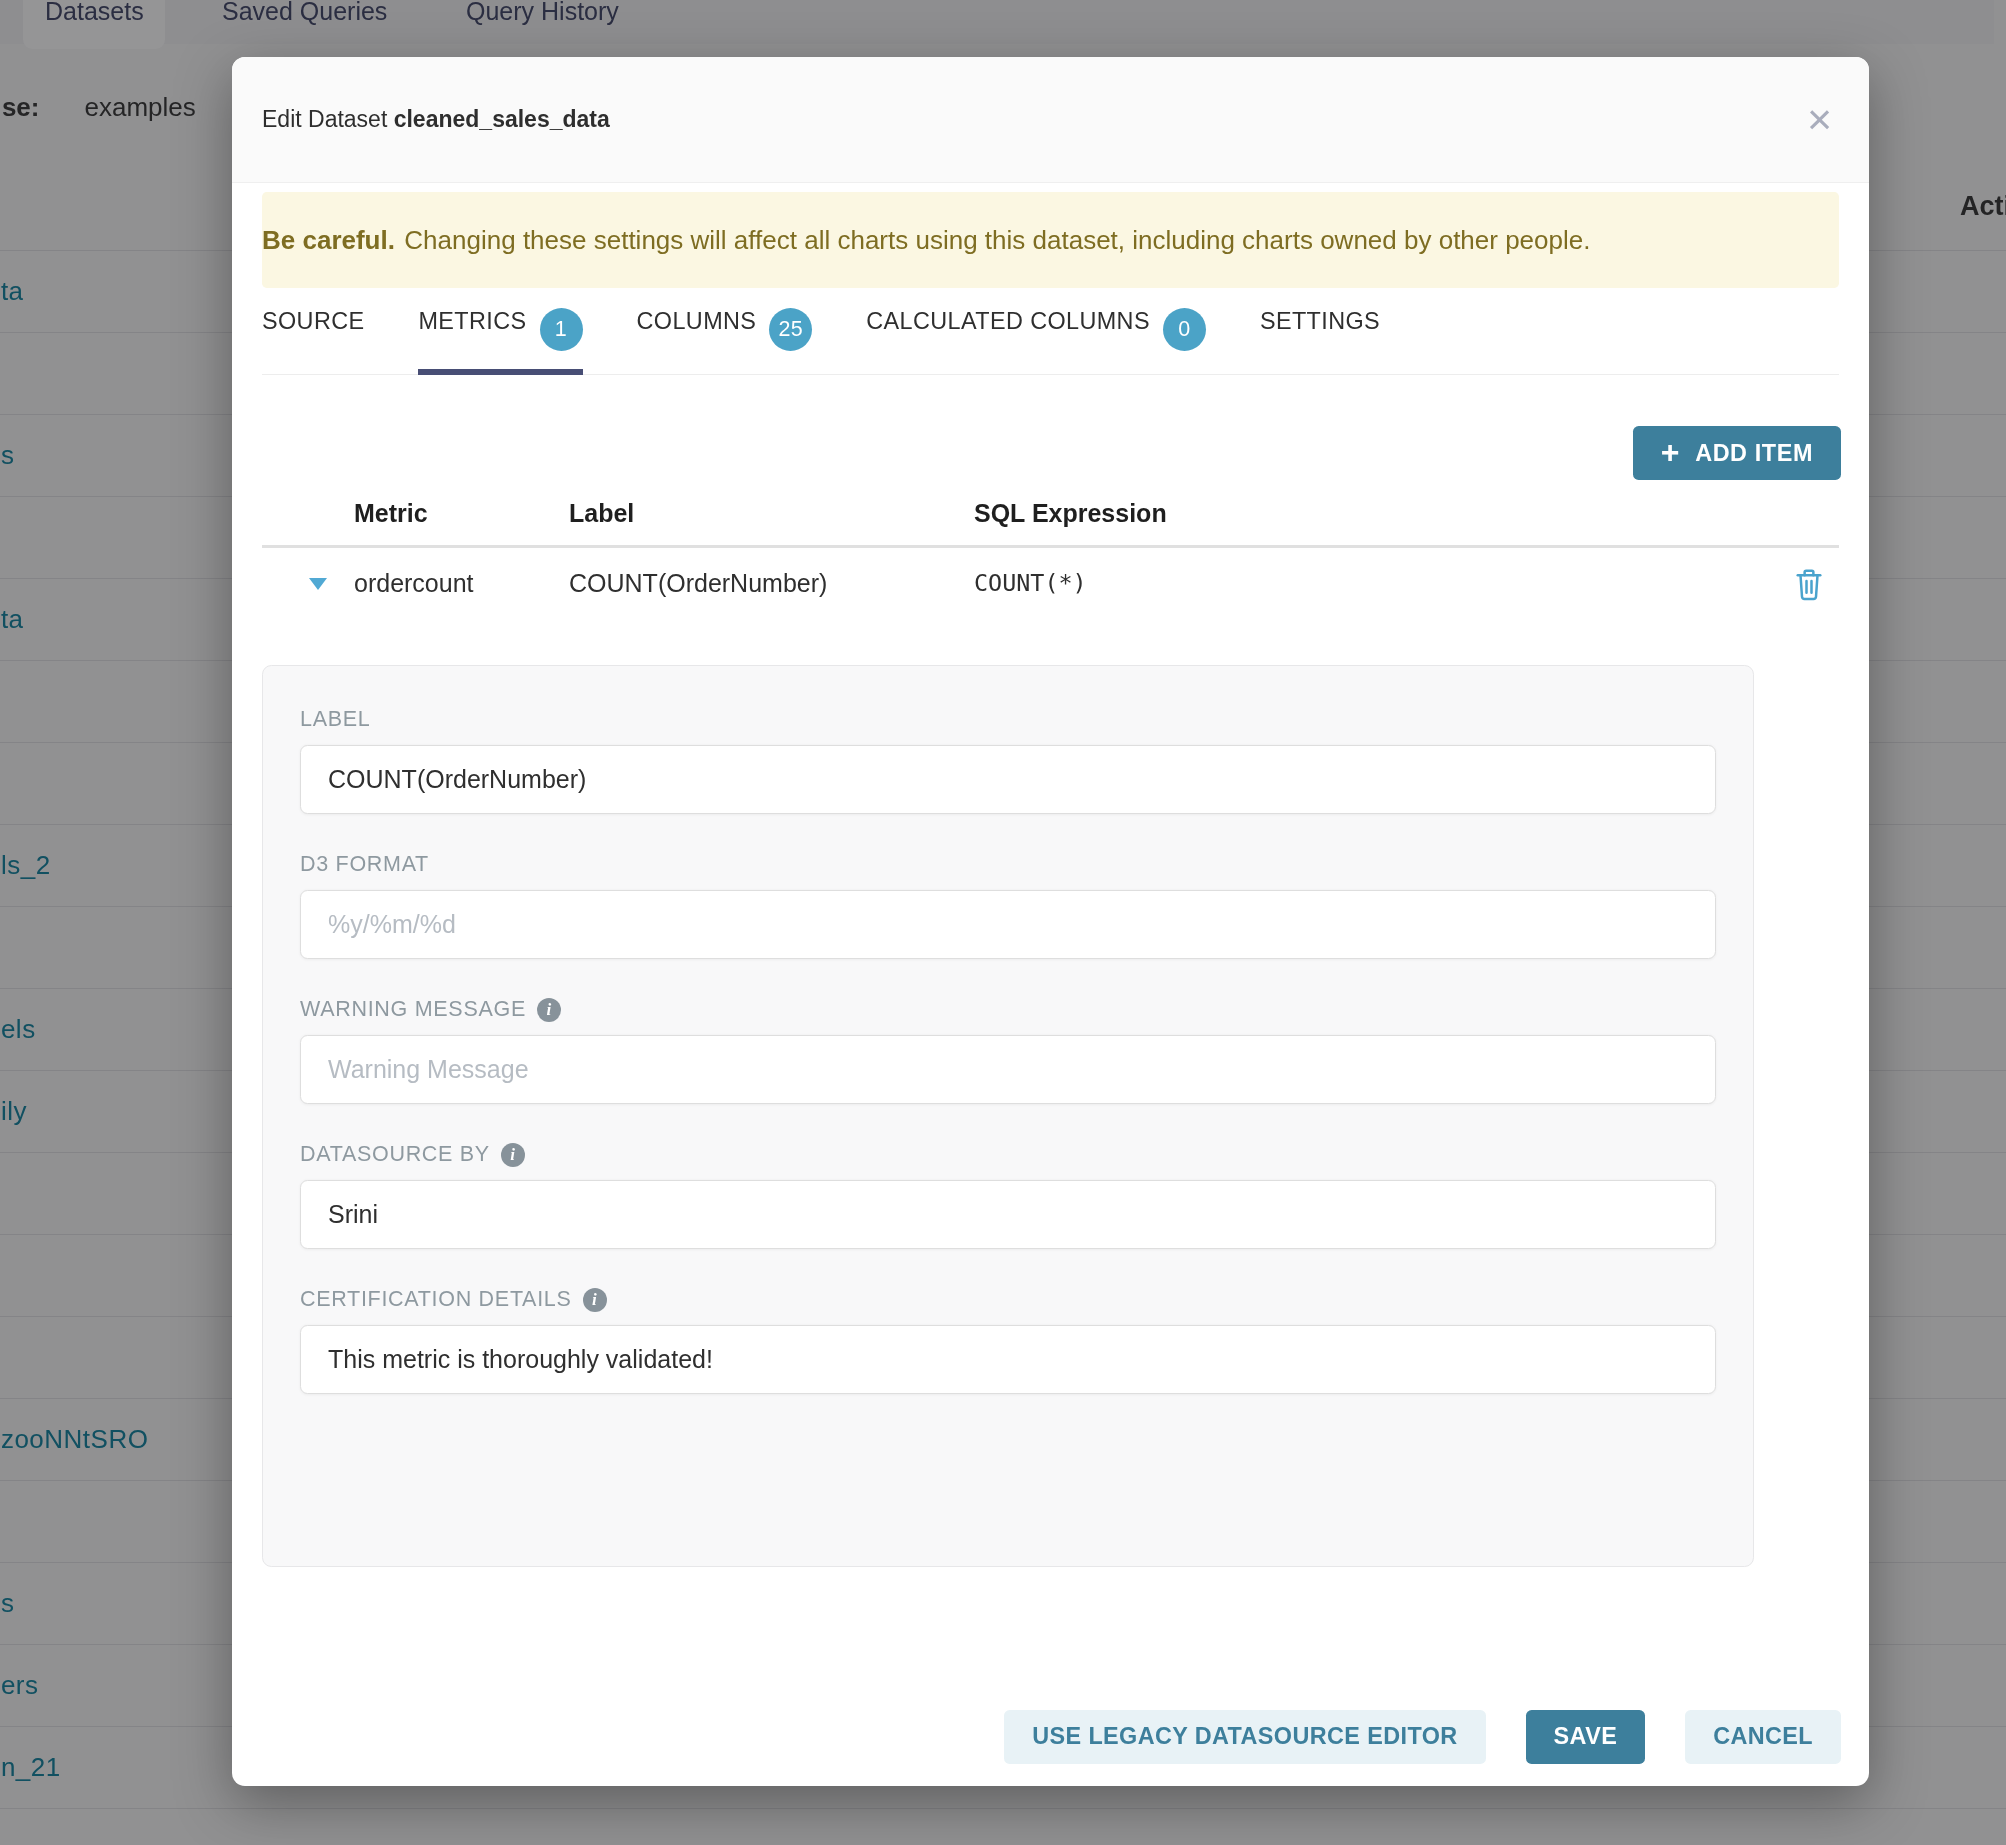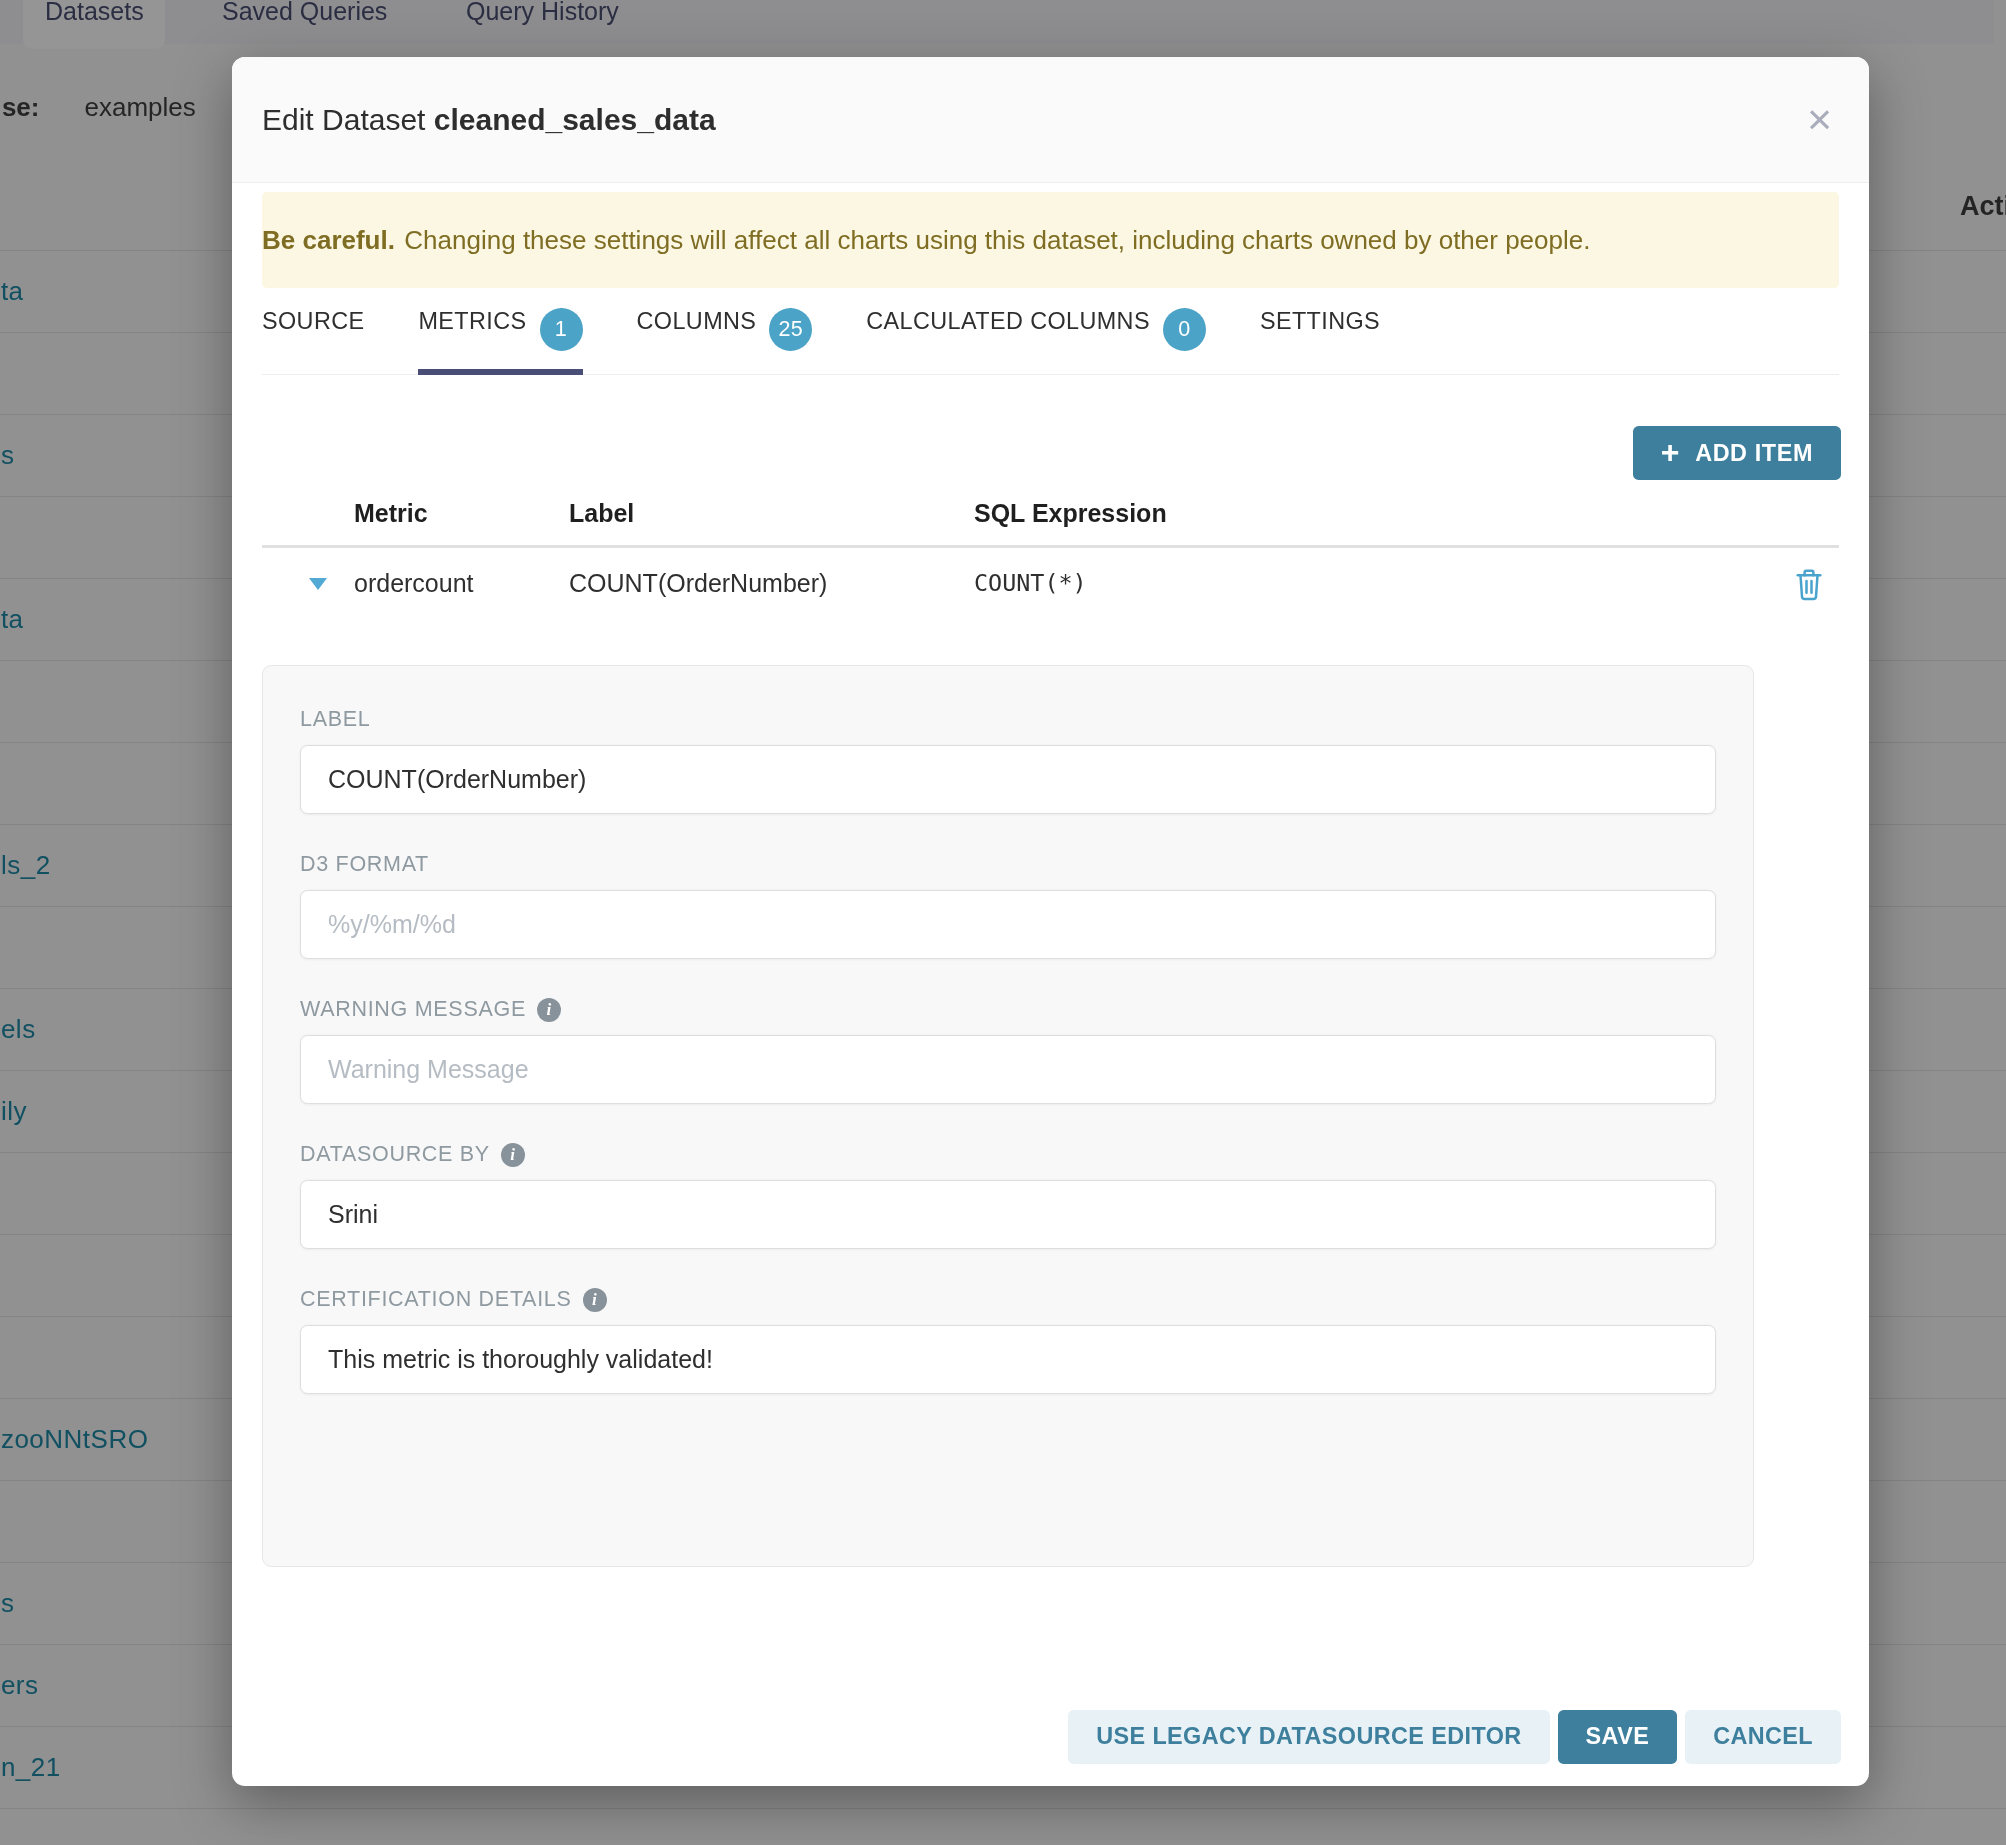--- a/index.html
+++ b/index.html
@@ -35,21 +35,21 @@
   
   .modal {
     position: absolute; z-index: 10; left: 232px; top: 57px; width: 1637px; height: 1729px;
     background: #ffffff; border-radius: 13px; box-shadow: 0 17px 56px rgba(0,0,0,0.35);
   }
   .modal-header {
     position: absolute; top: 0; left: 0; right: 0; height: 126px;
     background: #fafafa; border-bottom: 0.9px solid #efefef; border-radius: 13px 13px 0 0;
     display: flex; align-items: center; padding: 0 37px 0 30px;
   }
-  .modal-title { font-size: 30px; color: #2e2e2e; }
+  .modal-title { font-size: 23px; color: #2e2e2e; }
   .modal-title .ds-name { font-weight: 700; }
   .modal-close { margin-left: auto; font-size: 43px; font-weight: 300; color: #a9adbc; line-height: 1; cursor: pointer; }
 
   .warning-banner {
     position: absolute; top: 135px; left: 30px; right: 30px; height: 96px;
     background: #fbf7e2; border-radius: 4.7px; display: flex; align-items: center;
     font-size: 26px; color: #7e6d22;
   }
   .warning-banner b { font-weight: 700; margin-right: 9.4px; }
 
@@ -87,21 +87,21 @@
   .field-label { display: flex; align-items: center; gap: 11.2px; font-size: 21.5px; font-weight: 500; letter-spacing: 0.7px; color: #8e99a0; margin-bottom: 13px; }
   .info-icon { width: 24px; height: 24px; border-radius: 50%; background: #87929a; color: #fff; font-family: "Liberation Serif", serif; font-style: italic; font-weight: 700; font-size: 17px; display: flex; align-items: center; justify-content: center; }
   .field-input {
     height: 69px; background: #fff; border: 0.9px solid #dedede; border-radius: 7.5px;
     box-shadow: 0 0.9px 2.8px rgba(0,0,0,0.05); display: flex; align-items: center;
     padding: 0 27px; font-size: 25px; cursor: text;
   }
   .field-input .value { color: #2f2f2f; }
   .field-input .placeholder { color: #b6bcc3; }
 
-  .modal-footer { position: absolute; bottom: 22.5px; right: 28px; display: flex; align-items: center; gap: 8px; margin-top: 20px; }
+  .modal-footer { position: absolute; bottom: 22.5px; right: 28px; display: flex; align-items: center; gap: 40px; margin-top: 20px; }
   .btn { height: 54px; border-radius: 5.6px; display: flex; align-items: center; padding: 0 28px; font-size: 23.4px; font-weight: 600; letter-spacing: 0.4px; cursor: pointer; }
   .btn-light { background: #e8f2f6; color: #3d7f9c; }
   .btn-primary { background: #3d7f9c; color: #fff; }
 </style>
 </head>
 <body>
 
 <div id="stage">
 
   <div class="nav-bar">

